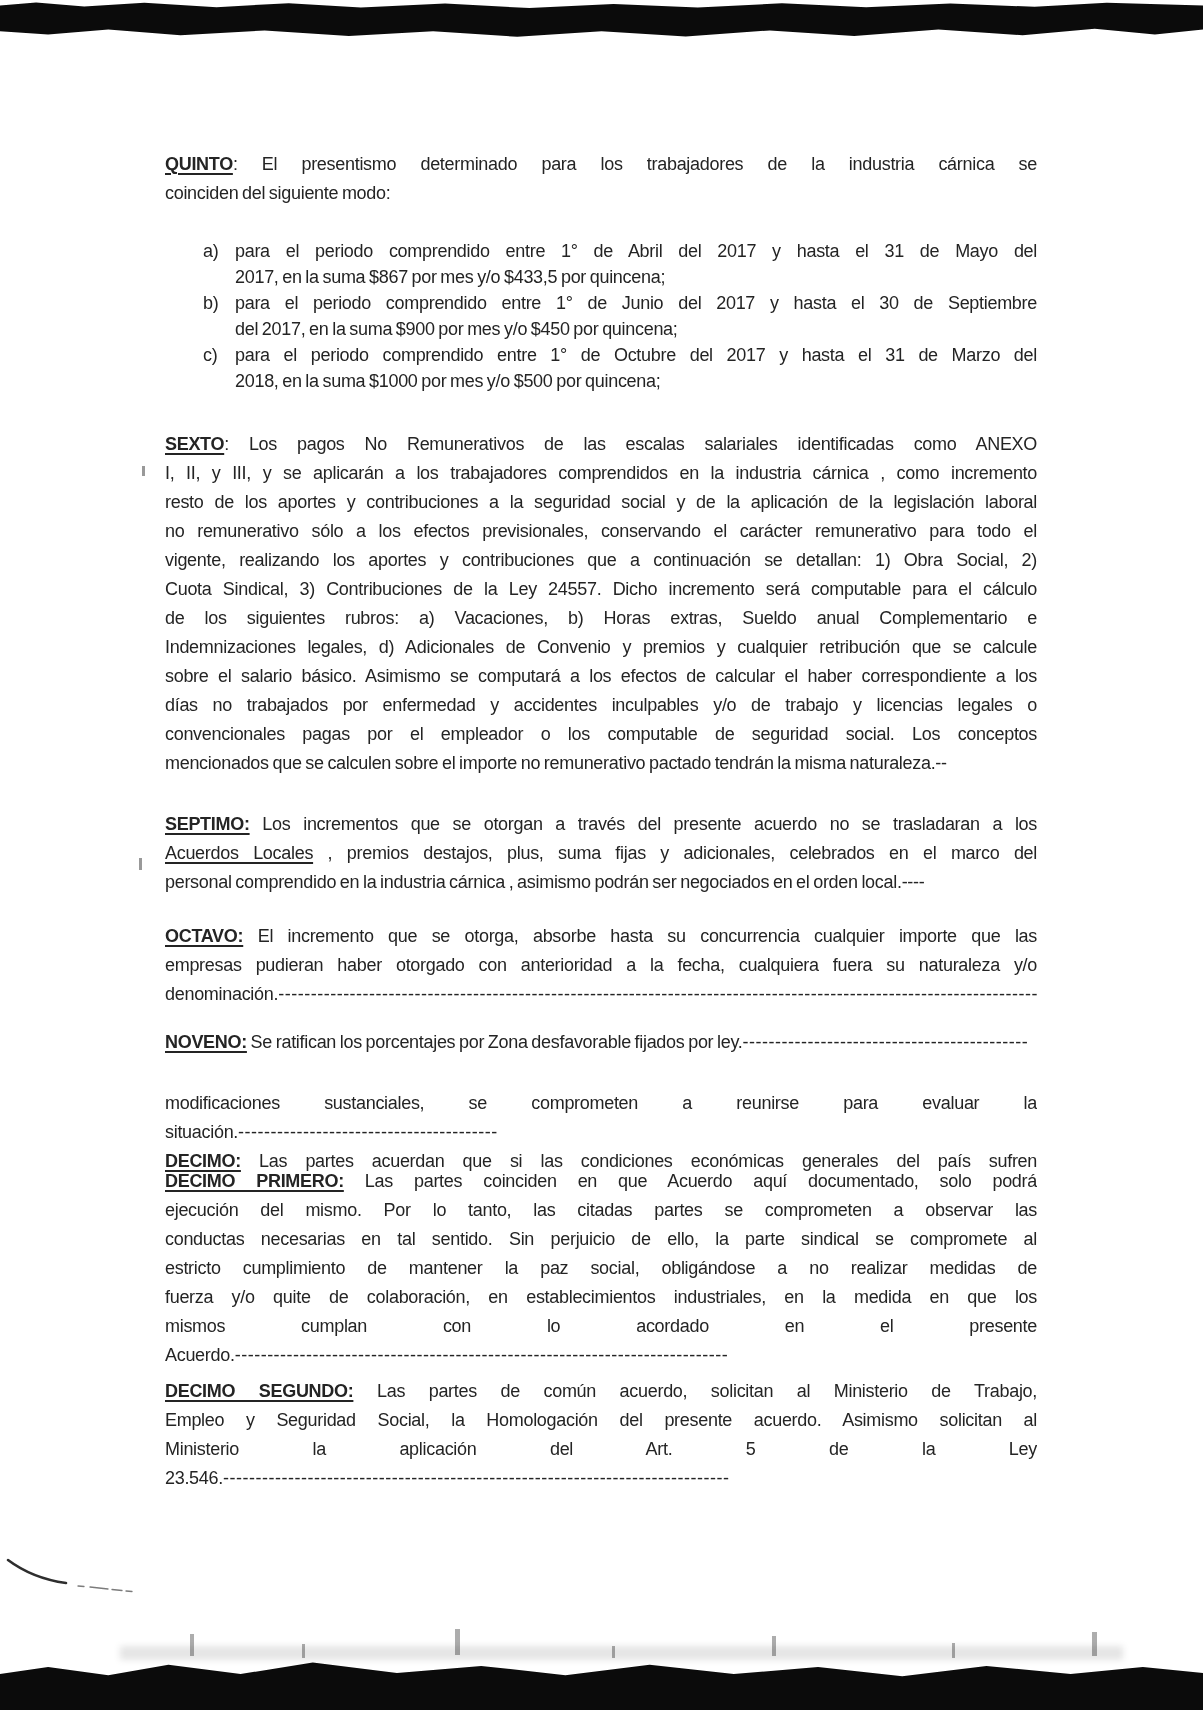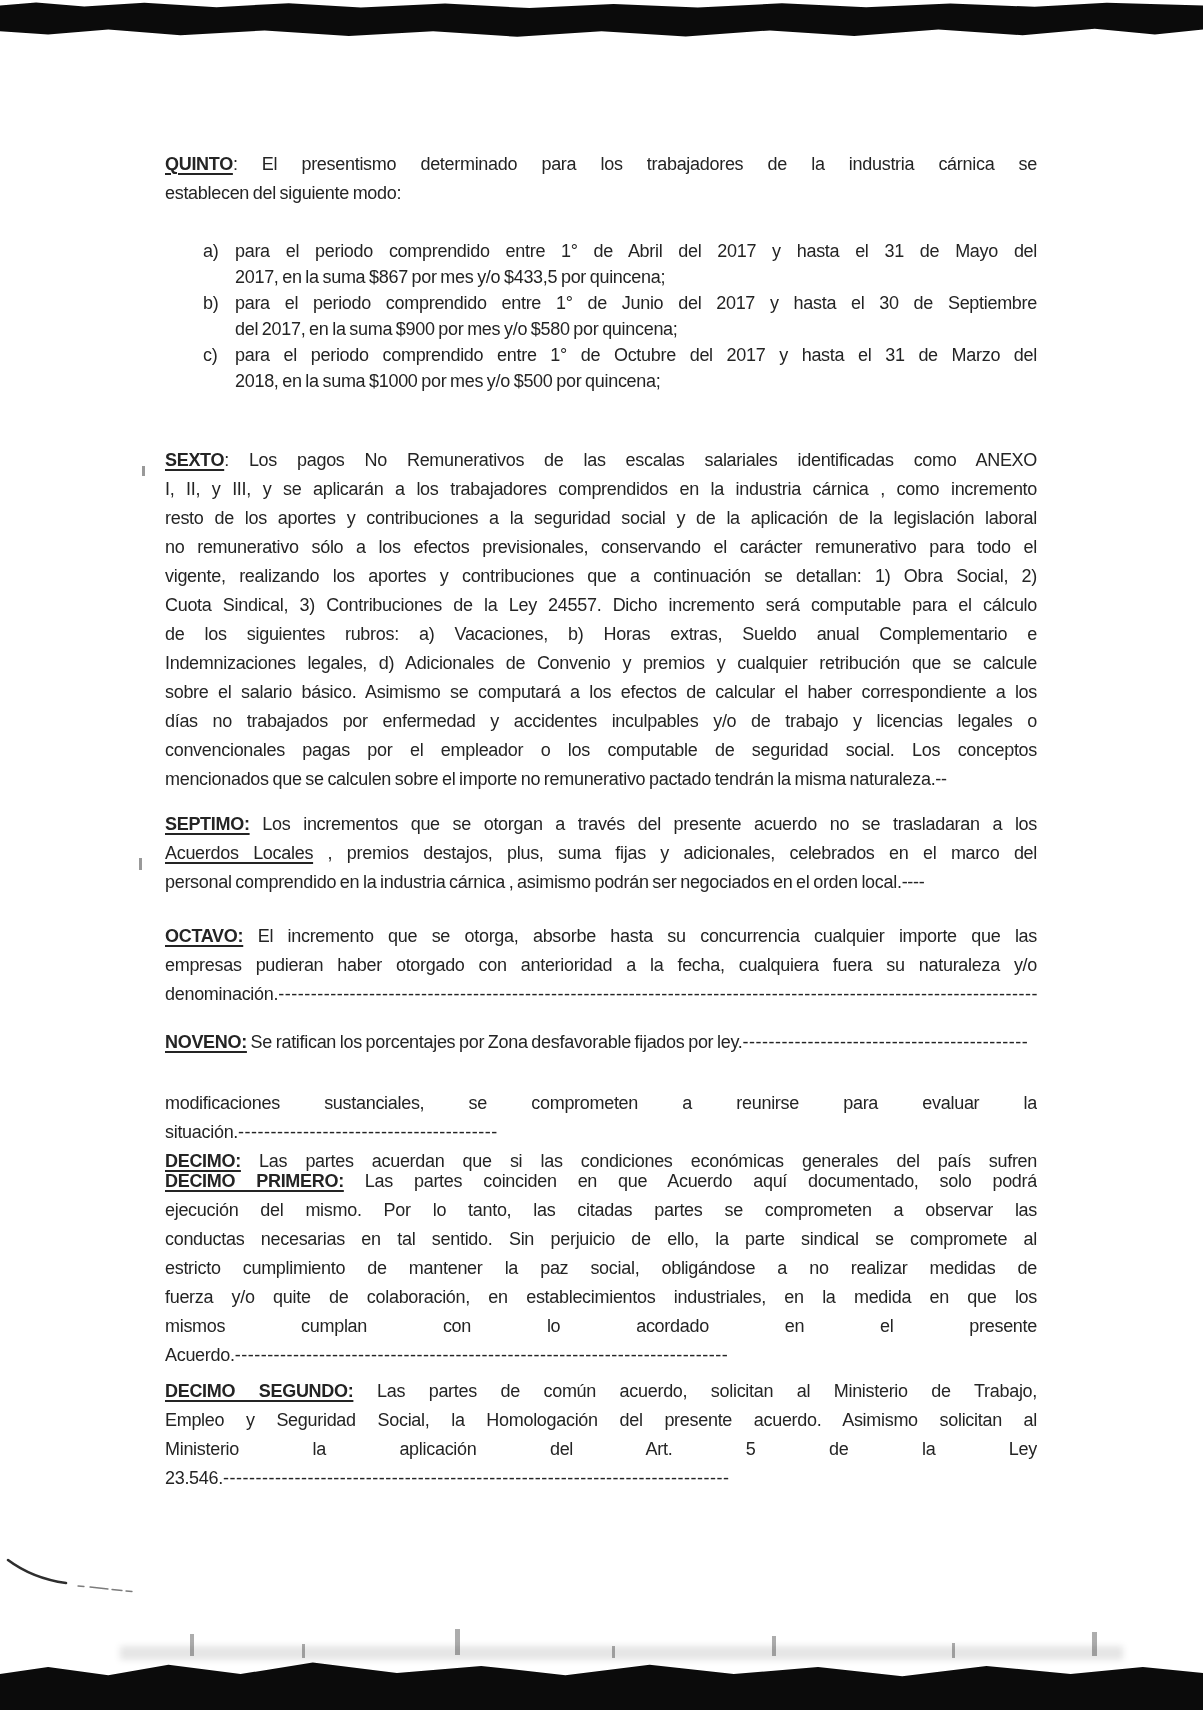--- a/index.html
+++ b/index.html
@@ -25,21 +25,21 @@
   .b{ font-weight:bold; }
   .u{ text-decoration:underline; text-underline-offset:3px; text-decoration-thickness:1.8px; }
   .dashes{ white-space:nowrap; letter-spacing:0.5px; }
   
   .block.list{ line-height:26px; }
   .list-item{ position:relative; padding-left:70px; }
   .list-item .marker{ position:absolute; left:38px; top:0; }
   
   #blk-quinto{ top:150px; }
   #blk-periodos{ top:238px; }
-  #blk-sexto{ top:446px; }
+  #blk-sexto{ top:430px; }
   #blk-septimo{ top:810px; }
   #blk-octavo{ top:922px; }
   #blk-noveno{ top:1028px; }
   #blk-decimo_primero{ top:1167px; }
   #blk-decimo{ top:1089px; }
   #blk-decimo_segundo{ top:1377px; }
   
   .band{ position:absolute; left:0; width:100%; background:var(--band); filter:blur(.5px); }
   .band-top{ top:0; height:40px;
     clip-path:polygon(0 14%,3% 6%,7% 16%,12% 7%,18% 18%,24% 8%,30% 19%,37% 9%,44% 20%,51% 10%,58% 19%,65% 8%,72% 18%,79% 9%,86% 17%,92% 7%,100% 14%,100% 74%,96% 86%,91% 72%,85% 88%,78% 74%,71% 90%,64% 76%,57% 91%,50% 78%,43% 92%,36% 78%,29% 90%,22% 76%,15% 88%,9% 74%,4% 86%,0 78%);
@@ -83,32 +83,32 @@
   <div class="speck sp2"></div>
 
   <svg id="pen-stroke" width="140" height="52" viewBox="0 0 140 52" aria-hidden="true">
     <path d="M4,12 C20,24 40,32 62,35" fill="none" stroke="#2e2e2e" stroke-width="2.6" stroke-linecap="round"></path>
     <path d="M74,38 L80,38.5 M86,39 L104,41 M108,41.5 L118,42.5 M122,43 L128,43.5" fill="none" stroke="#5a5a5a" stroke-width="1.3" stroke-linecap="round" opacity="0.8"></path>
   </svg>
 
   <div id="doc">
       <div class="block" id="blk-quinto">
         <div class="line"><span class="b u">QUINTO</span><span>: El presentismo determinado para los trabajadores de la industria cárnica se</span></div>
-        <div class="line last"><span>establecen del siguiente modo:</span></div>
+        <div class="line last"><span>coinciden del siguiente modo:</span></div>
       </div>
       <div class="block list" id="blk-periodos">
         <div class="list-item">
           <span class="marker">a)</span>
           <div class="line"><span>para el periodo comprendido entre 1° de Abril del 2017 y hasta el 31 de Mayo del</span></div>
           <div class="line last"><span>2017, en la suma $867 por mes y/o $433,5 por quincena;</span></div>
         </div>
         <div class="list-item">
           <span class="marker">b)</span>
           <div class="line"><span>para el periodo comprendido entre 1° de Junio del 2017 y hasta el 30 de Septiembre</span></div>
-          <div class="line last"><span>del 2017, en la suma $900 por mes y/o $580 por quincena;</span></div>
+          <div class="line last"><span>del 2017, en la suma $900 por mes y/o $450 por quincena;</span></div>
         </div>
         <div class="list-item">
           <span class="marker">c)</span>
           <div class="line"><span>para el periodo comprendido entre 1° de Octubre del 2017 y hasta el 31 de Marzo del</span></div>
           <div class="line last"><span>2018, en la suma $1000 por mes y/o $500 por quincena;</span></div>
         </div>
       </div>
       <div class="block" id="blk-sexto">
         <div class="line"><span class="b u">SEXTO</span><span>: Los pagos No Remunerativos de las escalas salariales identificadas como ANEXO</span></div>
         <div class="line"><span>I, II, y III, y se aplicarán a  los trabajadores comprendidos en la industria cárnica , como incremento</span></div>

